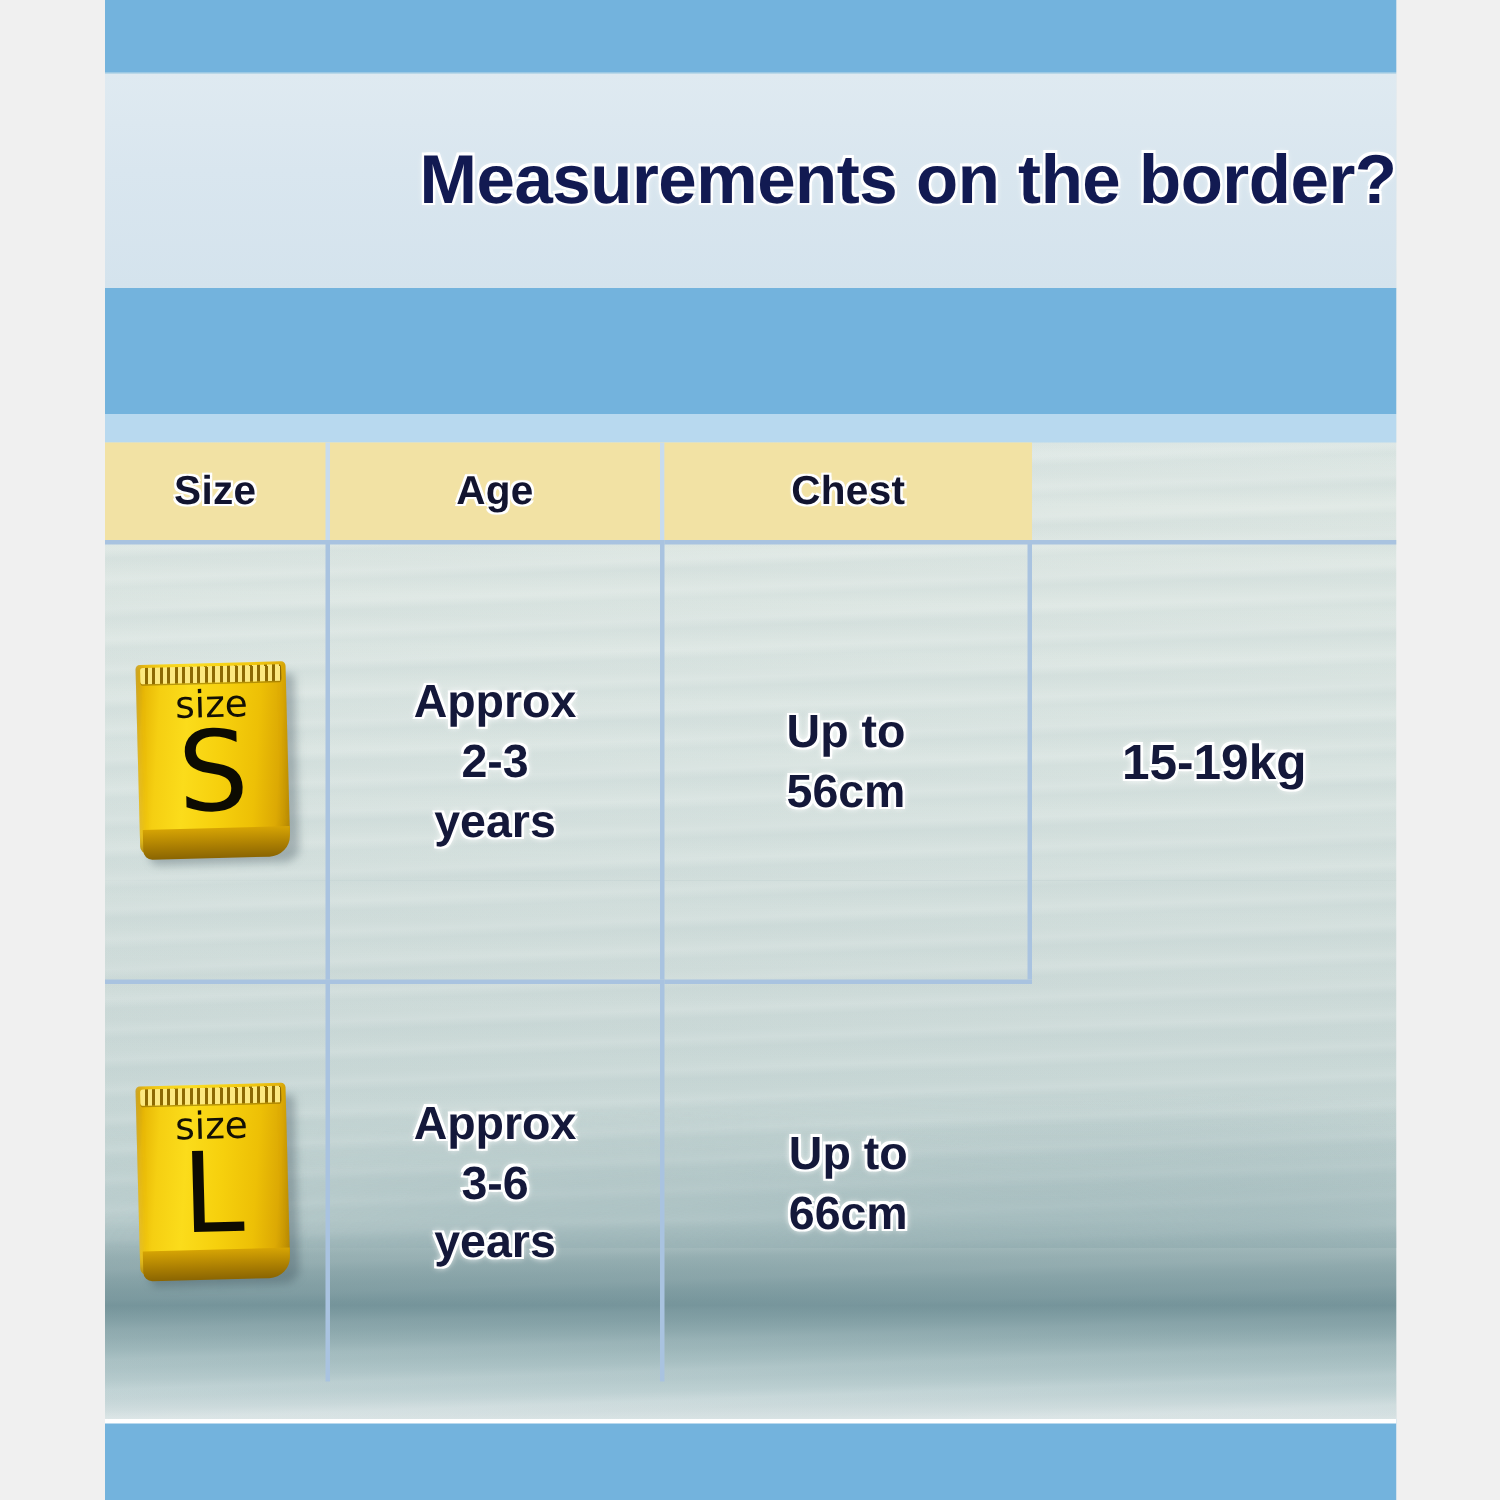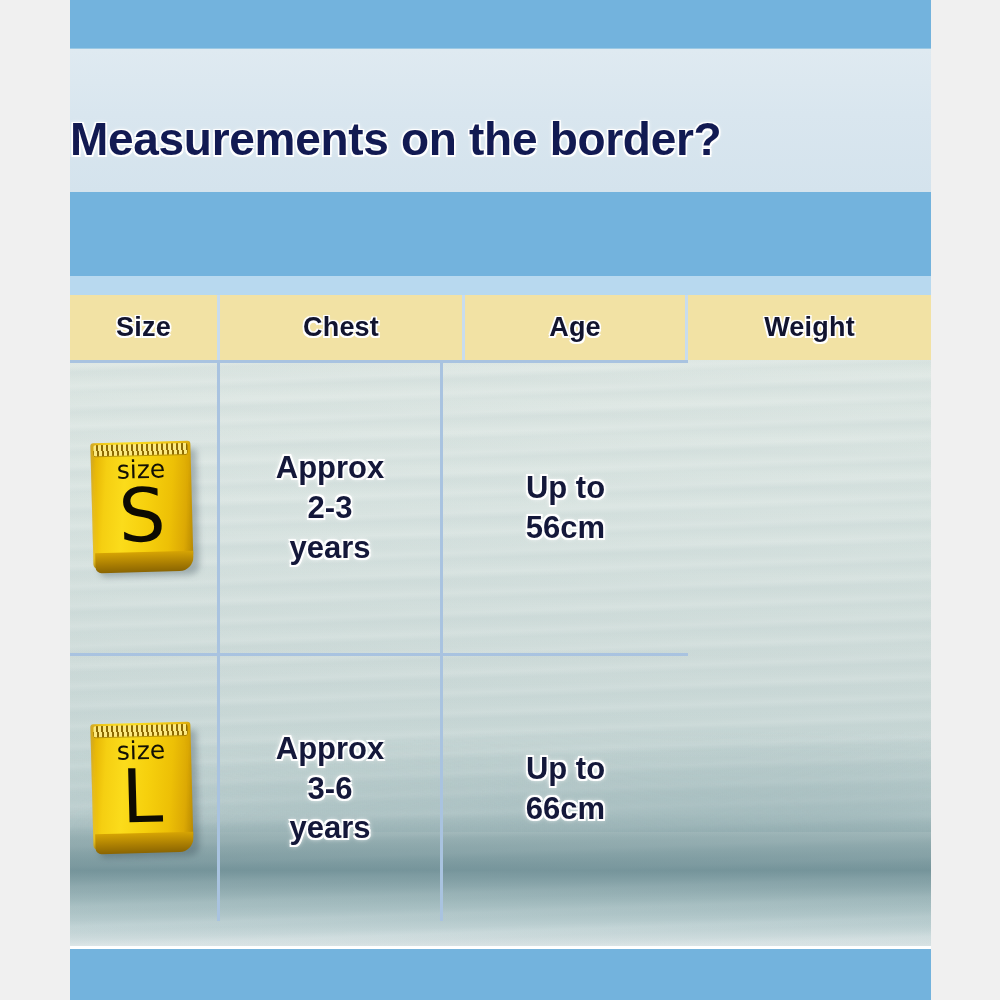--- a/index.html
+++ b/index.html
@@ -250,23 +250,22 @@
 
   
   #title-block {
     position: absolute;
     left: 0;
     top: 48px;
     width: 861px;
     height: 144px;
     display: flex;
     flex-direction: column;
-    align-items: flex-start;
+    align-items: flex-end;
     justify-content: center;
-    margin-top: 20px;
   }
   .title-line {
     font-size: 46px;
     font-weight: bold;
     color: #121a52;
     line-height: 1.42;
     letter-spacing: -0.3px;
     text-shadow:
       -1.5px -1.5px 0 #fff,  1.5px -1.5px 0 #fff,
       -1.5px  1.5px 0 #fff,  1.5px  1.5px 0 #fff,
@@ -291,28 +290,25 @@
     <div id="title-block">
       <div class="title-line">Measurements on the border?</div>
     </div>
 
     <div id="table">
 
       <div class="row" id="header-row">
         <div class="cell col-size">
           <span class="header-label">Size</span>
         </div>
+        <div class="cell col-age">
+          <span class="header-label">Age</span>
+        </div>
         <div class="cell col-chest">
           <span class="header-label">Chest</span>
-        </div>
-        <div class="cell col-age">
-          <span class="header-label">Age</span>
-        </div>
-        <div class="cell col-weight">
-          <span class="header-label">Weight</span>
         </div>
       </div>
 
       <div class="row data-row">
         <div class="cell col-size">
           <div class="size-tag">
             <div class="tag-shadow"></div>
             <div class="tag-body">
               <div class="tag-curl"></div>
               <div class="tag-spiral"></div>
@@ -323,20 +319,23 @@
         </div>
         <div class="cell col-age">
           <span class="cell-text">Approx
 2-3
 years</span>
         </div>
         <div class="cell col-chest">
           <span class="cell-text">Up to
 56cm</span>
         </div>
+        <div class="cell col-weight">
+          <span class="cell-text big">15-19kg</span>
+        </div>
       </div>
 
       <div class="row data-row last">
         <div class="cell col-size">
           <div class="size-tag">
             <div class="tag-shadow"></div>
             <div class="tag-body">
               <div class="tag-curl"></div>
               <div class="tag-spiral"></div>
               <div class="tag-label">size</div>

